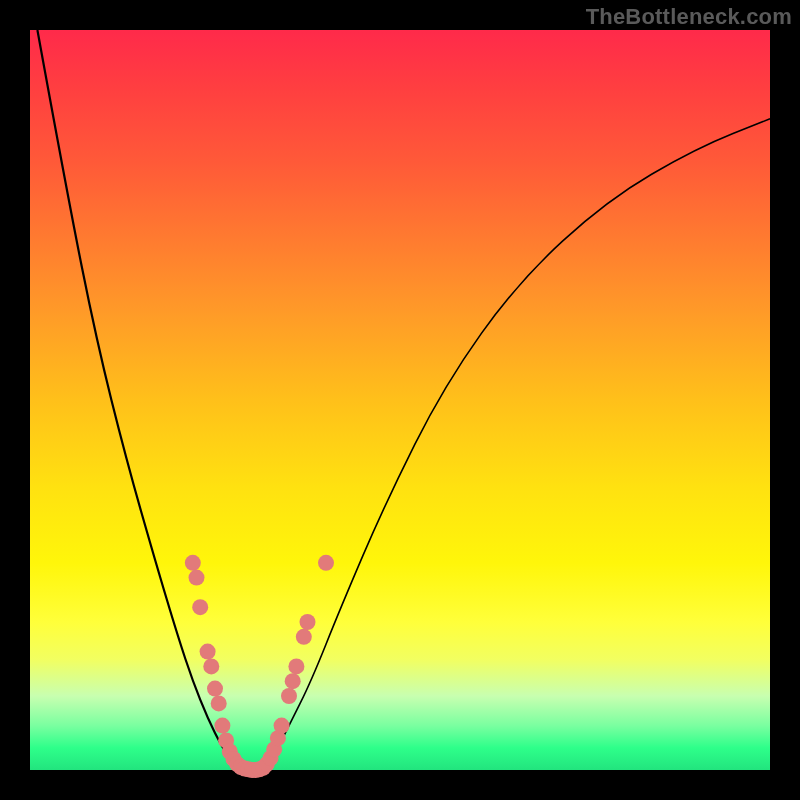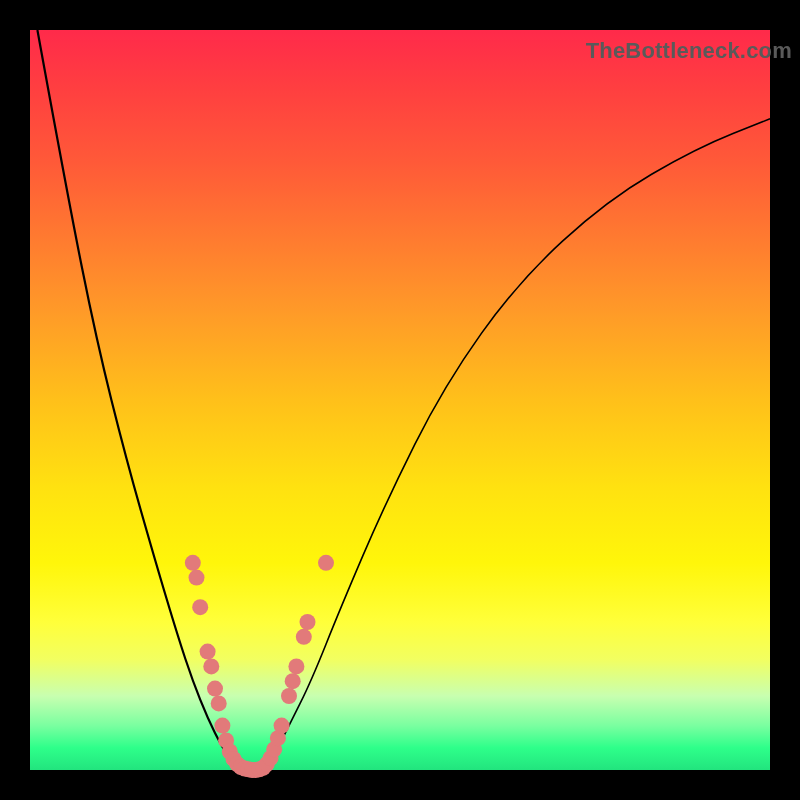--- a/index.html
+++ b/index.html
@@ -35,21 +35,20 @@
   .watermark {
     position: absolute;
     top: 4px;
     right: 8px;
     font-family: Arial, Helvetica, sans-serif;
     font-size: 22px;
     font-weight: 600;
     color: #5a5a5a;
     letter-spacing: 0.2px;
     z-index: 50;
-    margin-top: 34px;
   }
   svg.curves {
     position: absolute;
     left: 0; top: 0;
     width: 100%; height: 100%;
     overflow: visible;
   }
   .curve { stroke: #000; stroke-width: 2.2; fill: none; }
   .curve.thin { stroke-width: 1.6; }
   .dot {

